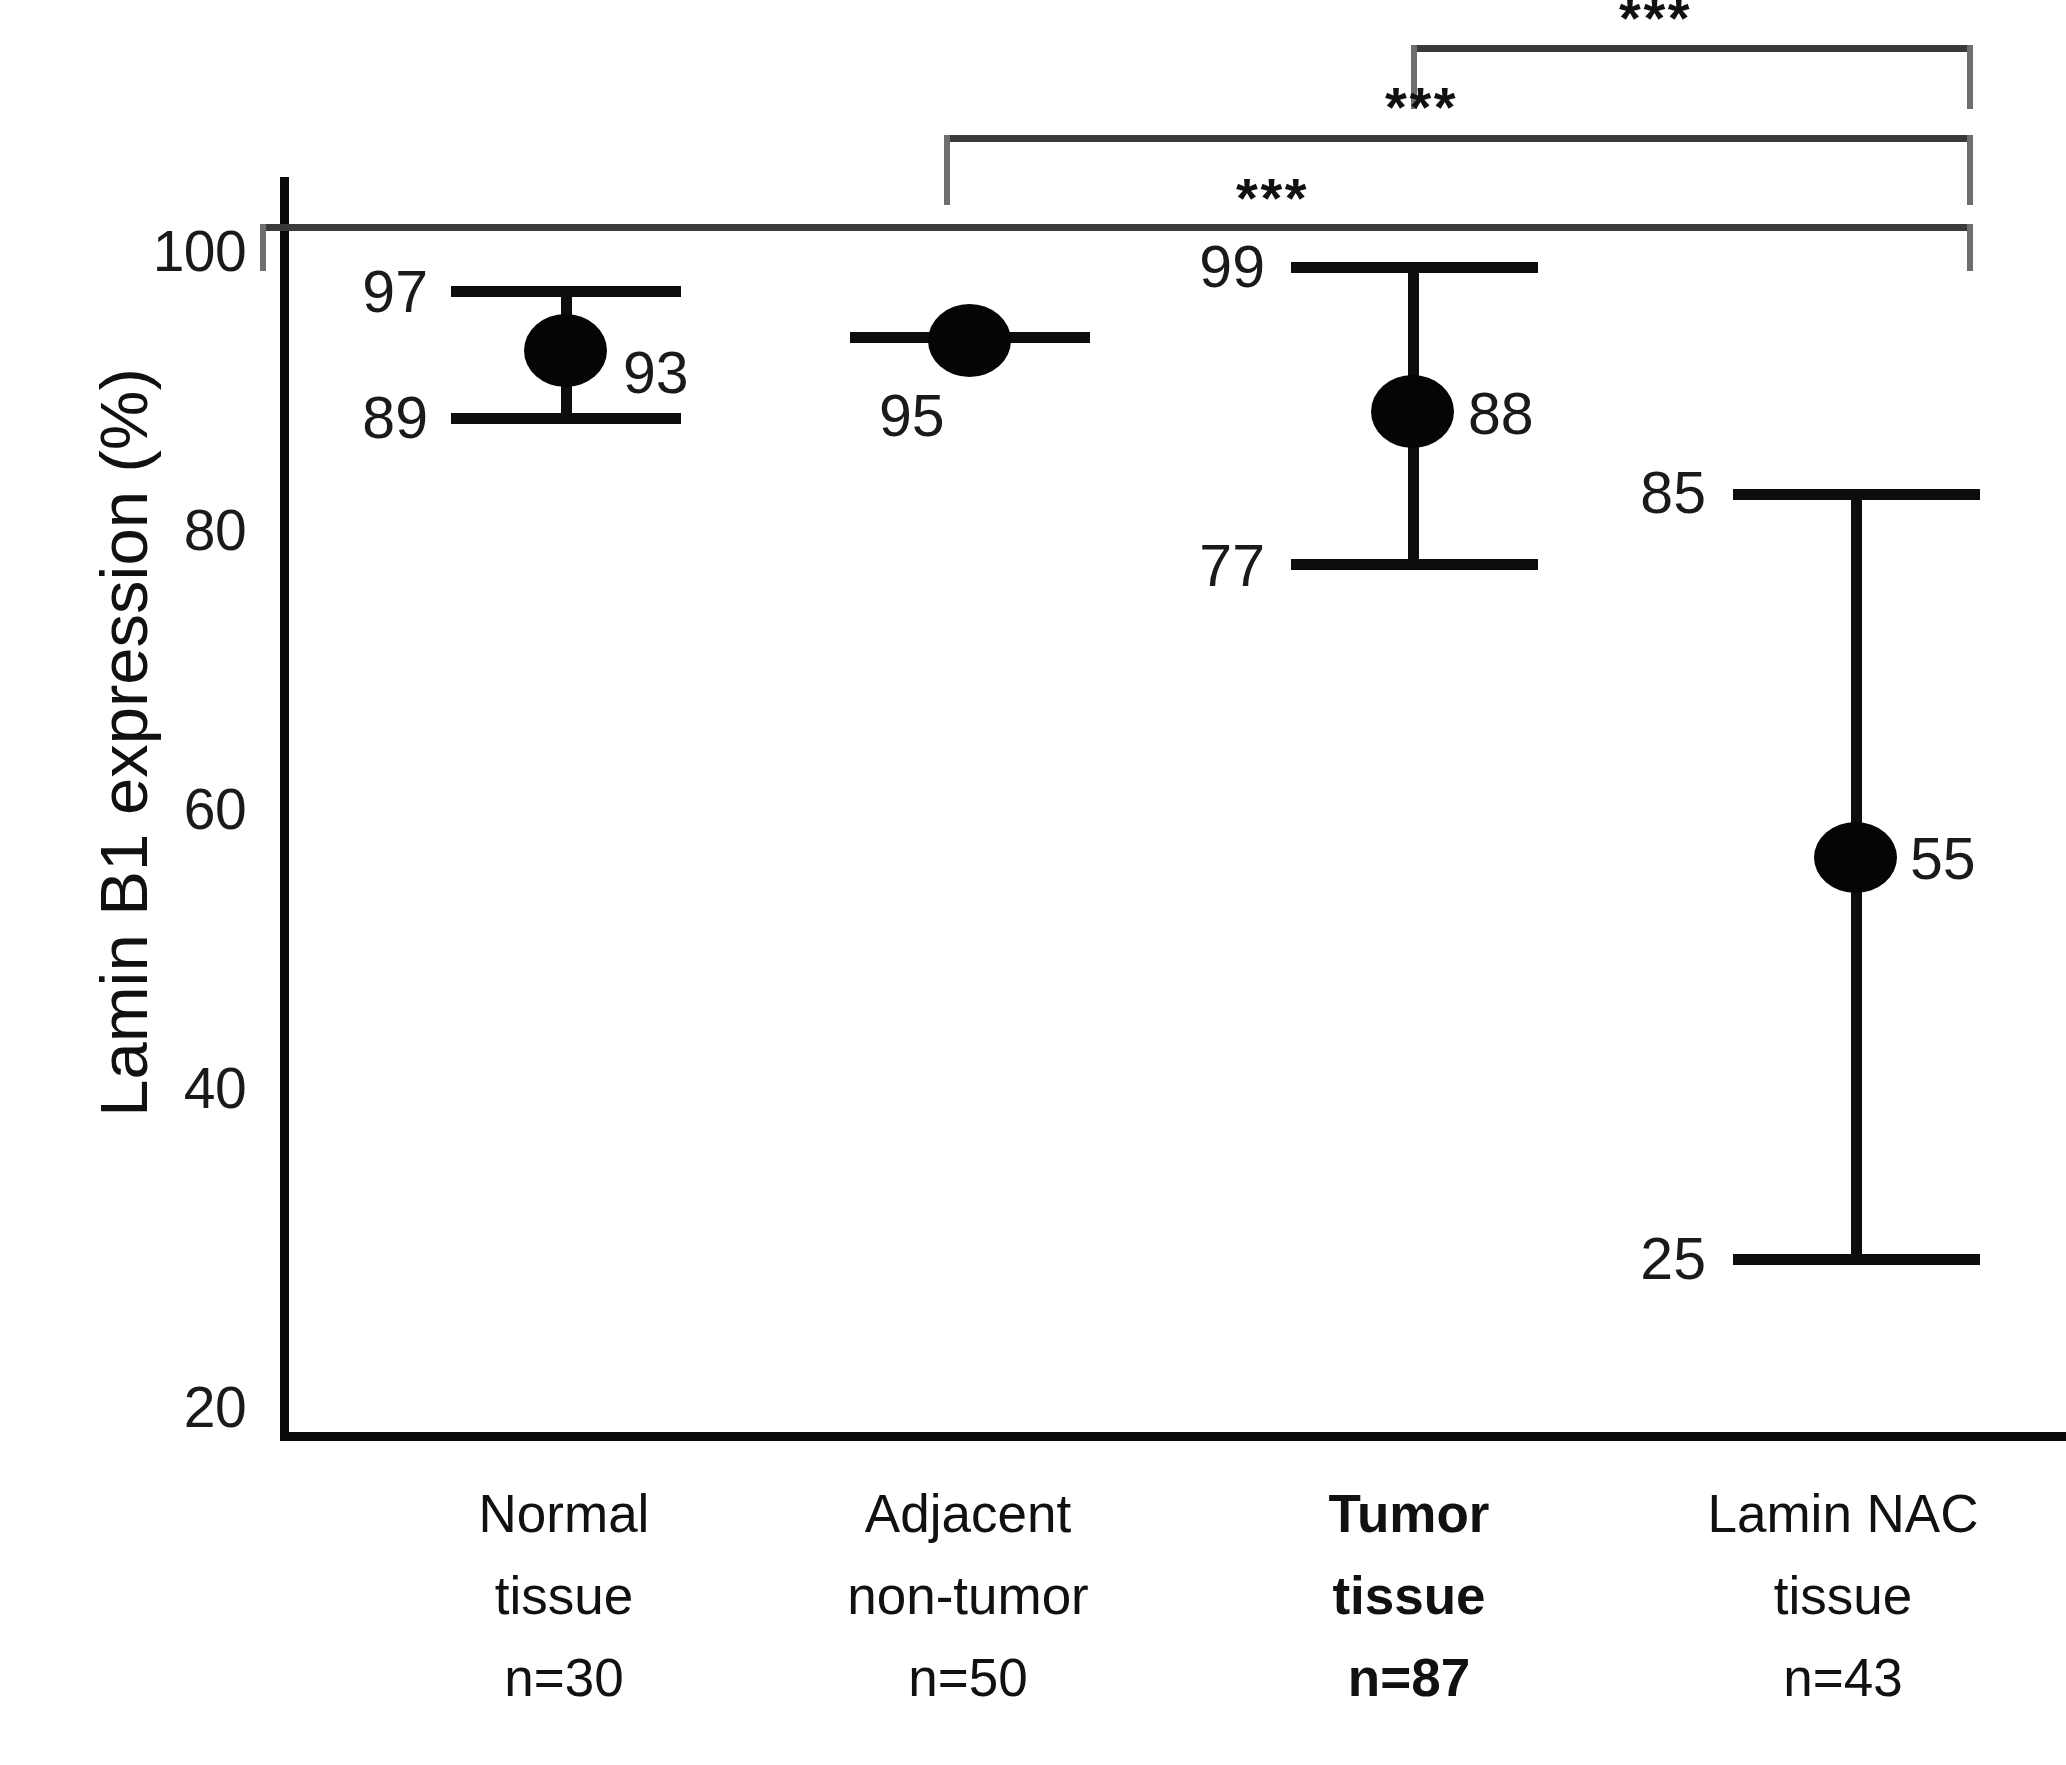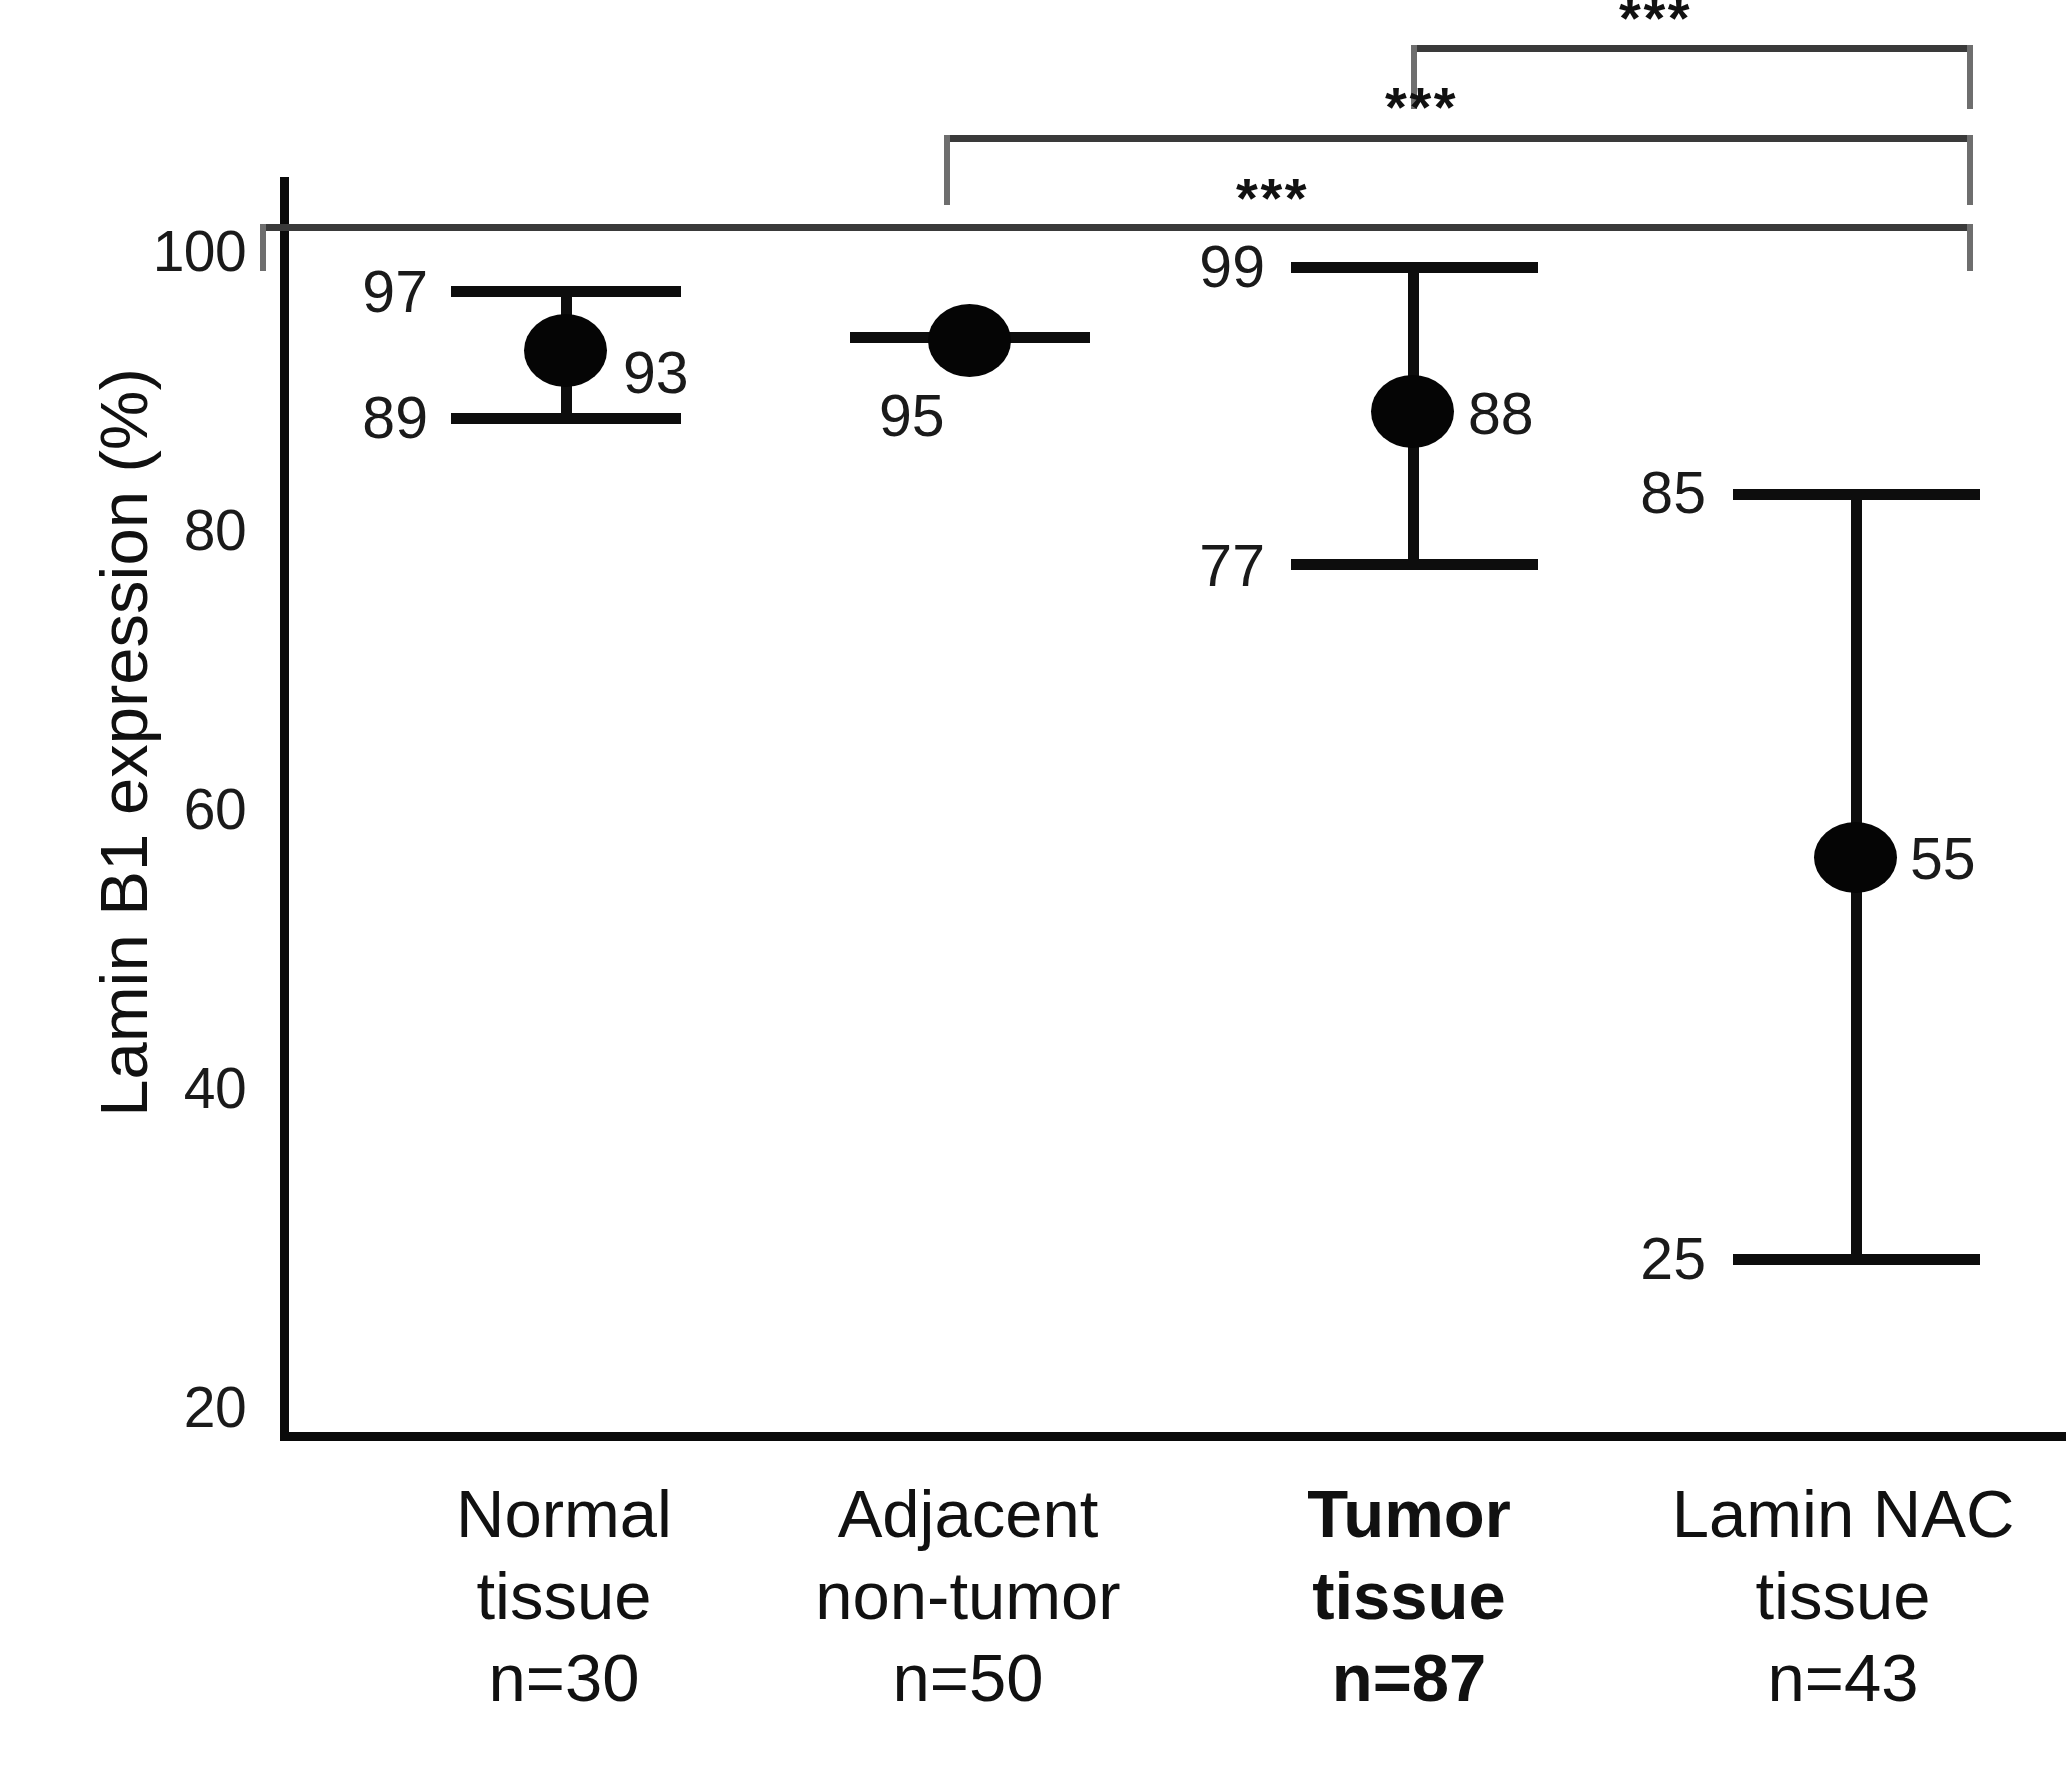--- a/index.html
+++ b/index.html
@@ -15,21 +15,21 @@
   
   .ytick{position:absolute;right:0;width:162px;text-align:right;font-size:57px;line-height:57px;
          font-family:"Liberation Sans",sans-serif;color:#1a1a1a;letter-spacing:-0.6px;}
 
   
   .ytitle{position:absolute;left:-363px;top:707px;width:973px;text-align:center;
           transform:rotate(-90deg);transform-origin:center center;
           font-size:67px;line-height:71px;color:#111;white-space:nowrap;}
 
   
-  .xlabel{position:absolute;top:1473px;width:402px;text-align:center;font-size:67px;line-height:82px;color:#111;}
+  .xlabel{position:absolute;top:1473px;width:402px;text-align:center;font-size:53px;line-height:82px;color:#111;}
   .xlabel div{white-space:nowrap;}
 
   
   .cap{position:absolute;height:11px;background:#0d0d0d;}
   .stem{position:absolute;width:11px;background:#0d0d0d;}
   .dot{position:absolute;border-radius:50%;background:#050505;}
   .vallabel{position:absolute;font-size:59px;line-height:55px;color:#1a1a1a;white-space:nowrap;}
   .vallabel.right{text-align:left;}
   .vallabel.left{text-align:right;}
   .vallabel.below{}

